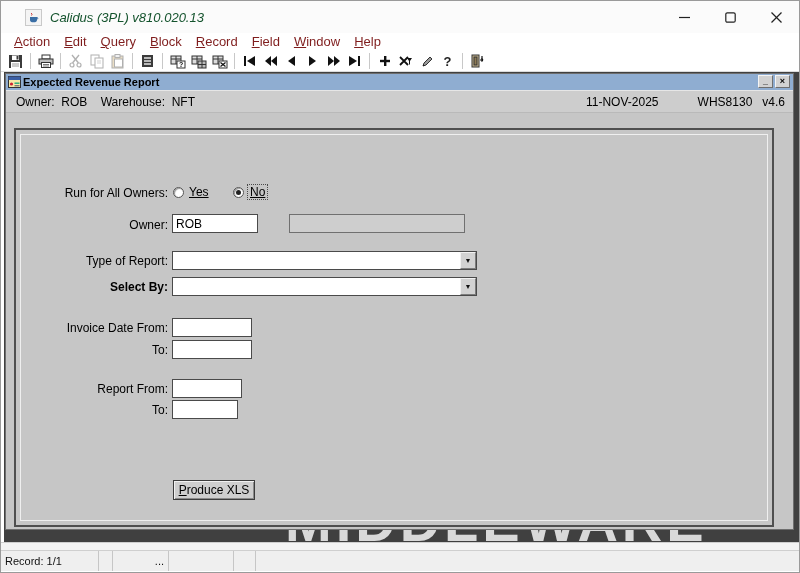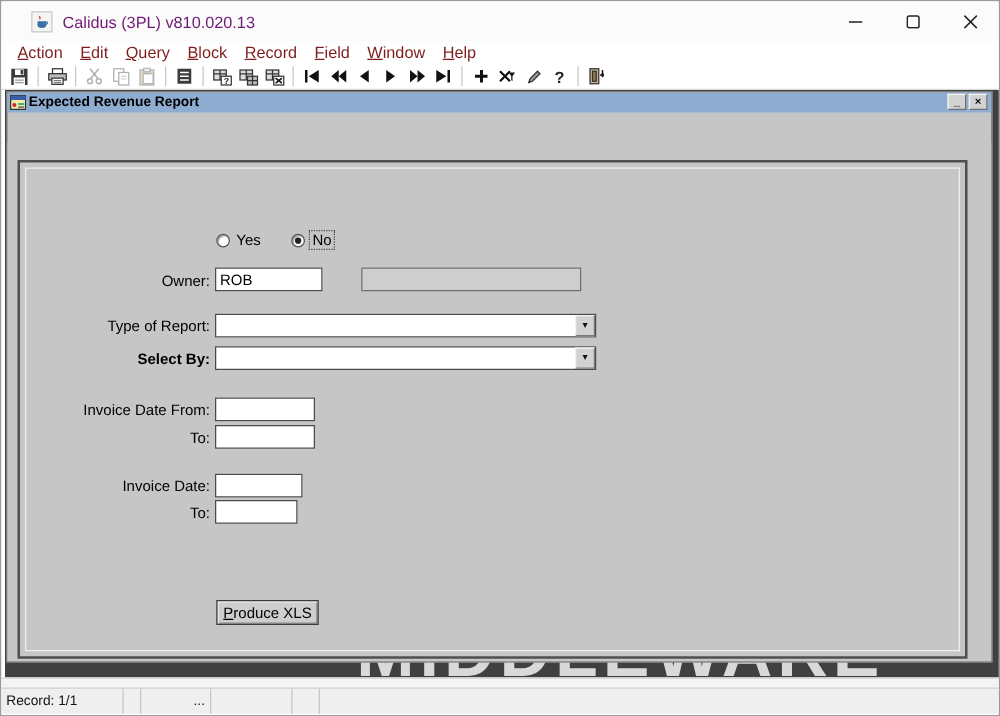--- a/index.html
+++ b/index.html
@@ -2,21 +2,21 @@
 <html><head>
 <meta charset="utf-8">
 <style>
   * { margin:0; padding:0; box-sizing:border-box; }
   html,body { width:800px; height:573px; background:#fff; font-family:"Liberation Sans", sans-serif; }
   .app { position:relative; width:800px; height:573px; background:#fff; border:1px solid #9a9a9a; overflow:hidden; }
 
   
   .titlebar { position:absolute; top:0; left:0; right:0; height:32px; background:#fbfbfb; display:flex; align-items:center; }
   .titlebar .app-icon { margin-left:24px; width:17px; height:17px; border:1px solid #c9c9c9; background:#f4f4f4; display:flex; align-items:center; justify-content:center; }
-  .titlebar .title { margin-left:8px; font-size:13px; color:#701a75; }
+  .titlebar .title { margin-left:8px; font-size:13px; color:#14532d;font-style:italic; }
   .win-controls { position:absolute; right:0; top:0; height:32px; display:flex; }
   .win-btn { width:46px; height:32px; display:flex; align-items:center; justify-content:center; color:#222; }
 
   
   .menubar { position:absolute; top:32px; left:0; right:0; height:18px; background:#fff; display:flex; align-items:center; padding-left:6px; }
   .menu-item { display:inline-block; padding:0 7px; font-size:13px; color:#7f1d1d; line-height:18px; }
 
   
   .toolbar { position:absolute; top:50px; left:0; right:0; height:21px; background:#fff; border-bottom:1px solid #dcdcdc; display:flex; align-items:center; padding-left:4px; }
   .tbtn { width:21px; height:19px; display:flex; align-items:center; justify-content:center; }
@@ -46,21 +46,21 @@
 
   .flabel { position:absolute; left:0; width:162px; text-align:right; font-size:12px; color:#000; }
   .tinput { position:absolute; height:19px; background:#fff; border:1px solid #4a4a4a; font-family:"Liberation Sans", sans-serif; font-size:12px; padding-left:3px; color:#000; }
   .roinput { position:absolute; height:19px; background:#cecece; border:1px solid #707070; }
   .combo { position:absolute; height:19px; background:#fff; border:1px solid #4a4a4a; }
   .combo .cval { position:absolute; left:3px; top:2px; font-size:12px; }
   .combo .cbtn { position:absolute; right:0; top:0; bottom:0; width:16px; background:#d2d2d2; border:1px solid; border-color:#f2f2f2 #7c7c7c #7c7c7c #f2f2f2; display:flex; align-items:center; justify-content:center; font-size:7px; color:#111; }
 
   .radio { position:absolute; width:11px; height:11px; border-radius:50%; background:#fff; border:1px solid #555; box-shadow: inset 1px 1px 1px #9a9a9a; }
   .radio.checked::after { content:""; position:absolute; left:2px; top:2px; width:5px; height:5px; border-radius:50%; background:#222; }
-  .rlabel { position:absolute; font-size:12px; color:#000; }
+  .rlabel { position:absolute; font-size:12px; color:#000;text-decoration:underline; }
   .rlabel.focused { border:1px dotted #4a4a4a; padding:0 2px; }
 
   .btn-3d { position:absolute; background:#cecece; border:1px solid #3c3c3c; box-shadow: inset 1px 1px 0 #f1f1f1, inset -1px -1px 0 #8a8a8a; font-size:12px; color:#000; display:flex; align-items:center; justify-content:center; font-family:"Liberation Sans", sans-serif; }
 
   
   .msgline { position:absolute; top:541px; left:0; right:0; height:8px; background:#f4f4f4; border-top:1px solid #cfcfcf; }
   .statusbar { position:absolute; top:549px; left:0; right:0; height:21px; background:#efefef; border-top:1px solid #cfcfcf; display:flex; font-size:11px; color:#111; }
   .seg { border-right:1px solid #c6c6c6; height:100%; line-height:20px; padding:0 4px; white-space:nowrap; overflow:hidden; }
   .seg.r { text-align:right; }
 </style>
@@ -275,24 +275,38 @@
             <rect x="6.5" y="6.5" width="5" height="1.4" fill="#2a7"></rect>
             <rect x="6.5" y="9" width="5" height="1.4" fill="#777"></rect>
           </svg>
         <span class="ft-title">Expected Revenue Report</span>
         <div class="ft-btns">
           <div class="ft-btn">_</div>
           <div class="ft-btn">×</div>
         </div>
       </div>
 
+      <div class="form-header">
+        <div class="fh-left">
+          <span>Owner:</span>&nbsp;
+          <span>ROB</span>&nbsp;&nbsp;&nbsp;
+          <span>Warehouse:</span>&nbsp;
+          <span>NFT</span>
+        </div>
+        <div class="fh-date">11-NOV-2025</div>
+        <div class="fh-prog">
+          <span>WHS8130</span>
+          <span>v4.6</span>
+        </div>
+      </div>
 
       <div class="canvas">
         <div class="panel"></div>
 
+        <div class="flabel" style="top:72px;">Run for All Owners:</div>
         <div class="radio" style="left:167px;top:73px;"></div>
         <span class="rlabel" style="left:183px;top:71px;">Yes</span>
         <div class="radio checked" style="left:227px;top:73px;"></div>
         <span class="rlabel focused" style="left:241px;top:70px;">No</span>
 
         <div class="flabel" style="top:104px;">Owner:</div>
         <input class="tinput" style="left: 166px; top: 100px; width: 86px;" value="ROB">
         <div class="roinput" style="left:283px;top:100px;width:176px;"></div>
 
         <div class="flabel" style="top:140px;">Type of Report:</div>
@@ -305,21 +319,21 @@
         <div class="combo" style="left:166px;top:163px;width:305px;">
           <span class="cval"></span>
           <span class="cbtn">▼</span>
         </div>
 
         <div class="flabel" style="top:207px;">Invoice Date From:</div>
         <input class="tinput" style="left: 166px; top: 204px; width: 80px;" value="">
         <div class="flabel" style="top:229px;">To:</div>
         <input class="tinput" style="left: 166px; top: 226px; width: 80px;" value="">
 
-        <div class="flabel" style="top:268px;">Invoice Date:</div>
+        <div class="flabel" style="top:268px;">Report From:</div>
         <input class="tinput" style="left: 166px; top: 265px; width: 70px;" value="">
         <div class="flabel" style="top:289px;">To:</div>
         <input class="tinput" style="left: 166px; top: 286px; width: 66px;" value="">
 
         <div class="btn-3d mnemonic" style="left:167px;top:366px;width:82px;height:20px;"><u>P</u>roduce XLS</div>
       </div>
     </div>
   </div>
 
   <div class="msgline"></div>

